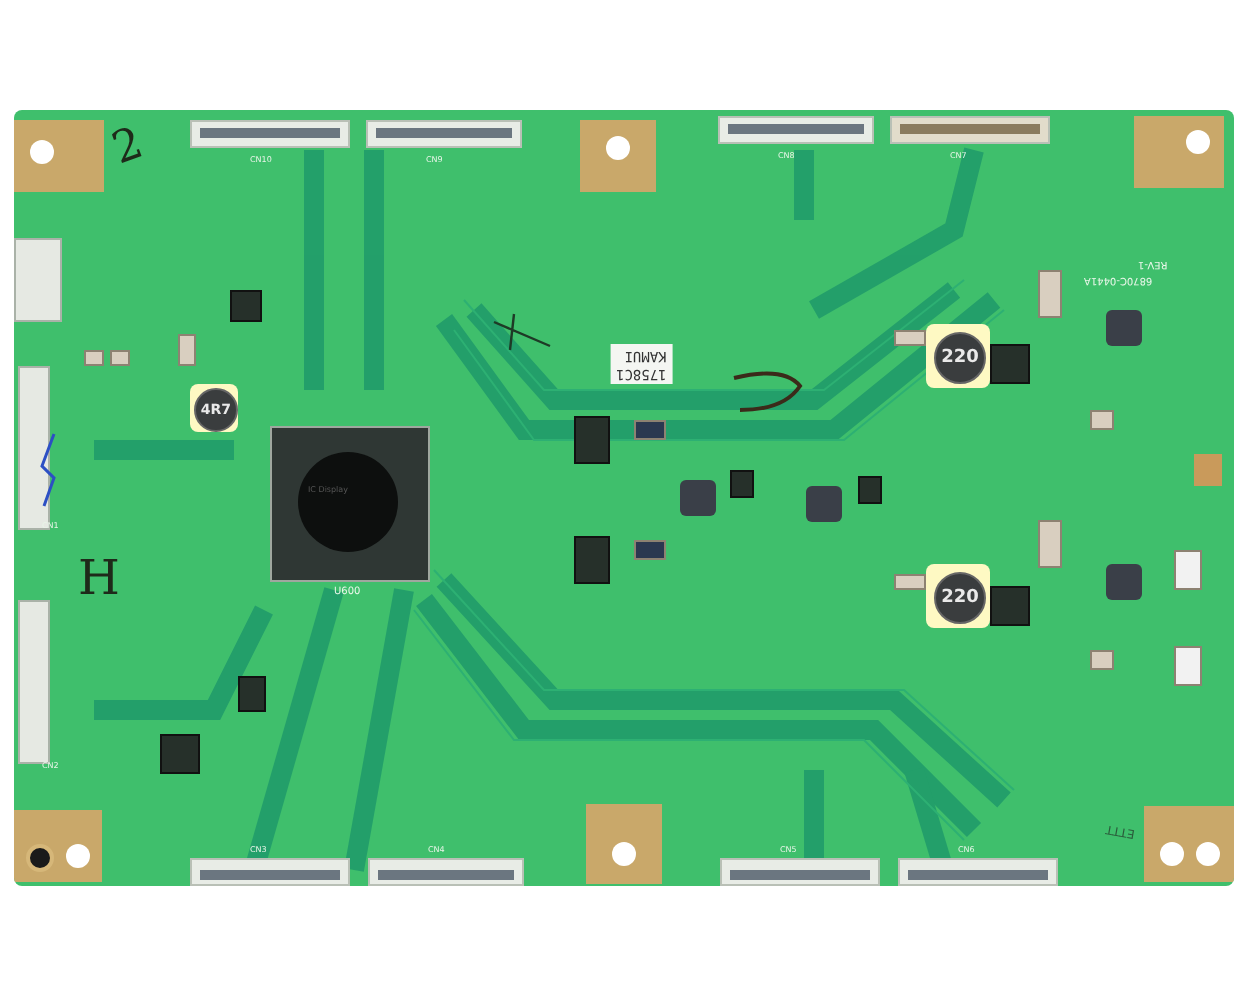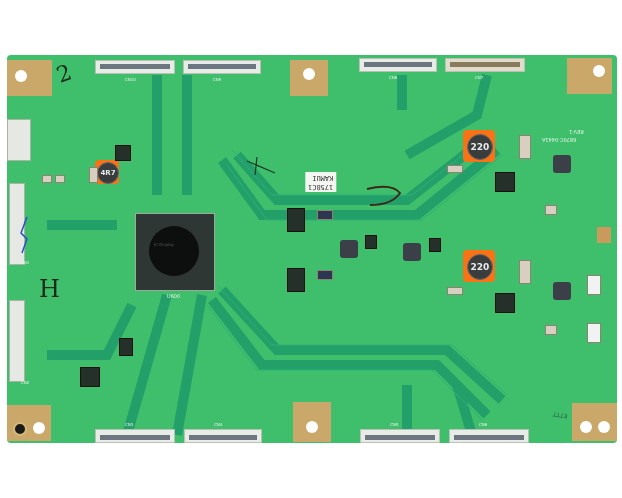--- a/index.html
+++ b/index.html
@@ -9,21 +9,21 @@
   .pad { position:absolute; background:#c9a86a; }
   .pad .hole { position:absolute; width:12px; height:12px; border-radius:50%; background:#fff; }
   .pad .hole.dark { background:#1a1a1a; border:2px solid #d6b779; width:10px; height:10px; }
   .conn { position:absolute; height:14px; background:#e8ece6; border:1px solid #b9c0b6; box-sizing:border-box; }
   .conn .slot { position:absolute; left:4px; right:4px; height:5px; background:#6b7680; }
   .conn-label { position:absolute; font-size:4px; color:#e8f5e8; }
   .chip { position:absolute; background:#26302a; border:1px solid #111; }
   .soc { position:absolute; left:128px; top:158px; width:78px; height:76px; background:#2f3734; border:1px solid #9fa79f; }
   .soc .die { position:absolute; left:13px; top:12px; width:50px; height:50px; border-radius:50%; background:#0d0f0e; }
   .soc .soc-text { position:absolute; left:18px; top:28px; font-size:4px; color:#555; line-height:5px; }
-  .inductor { position:absolute; width:32px; height:32px; background:#f97316; border-radius:4px; }
+  .inductor { position:absolute; width:32px; height:32px; background:#fef9c3; border-radius:4px;margin-top:32px; }
   .inductor .ring { position:absolute; left:4px; top:4px; width:24px; height:24px; border-radius:50%; background:#3a3d3e; border:1px solid #666; display:flex; align-items:center; justify-content:center; }
   .inductor .val { font-size:9px; font-weight:bold; color:#e9e9e9; }
   .small-ind { position:absolute; width:18px; height:18px; background:#3a3f48; border-radius:3px; }
   .smd { position:absolute; background:#d9cfc0; border:1px solid #8d8272; }
   .silk { position:absolute; color:#eaf7ea; font-size:5px; line-height:6px; white-space:nowrap; }
   .label-box { position:absolute; background:#f4f6f2; color:#333; font-size:7px; line-height:9px; padding:1px 3px; font-family:"DejaVu Sans Mono", monospace; }
   .handwrite { position:absolute; font-family:"DejaVu Serif", serif; color:#1e2a1a; }
   .side-conn { position:absolute; background:#e6e9e3; border:1px solid #aab2a8; }
   .test-pad { position:absolute; background:#c99a5b; }
 </style>

